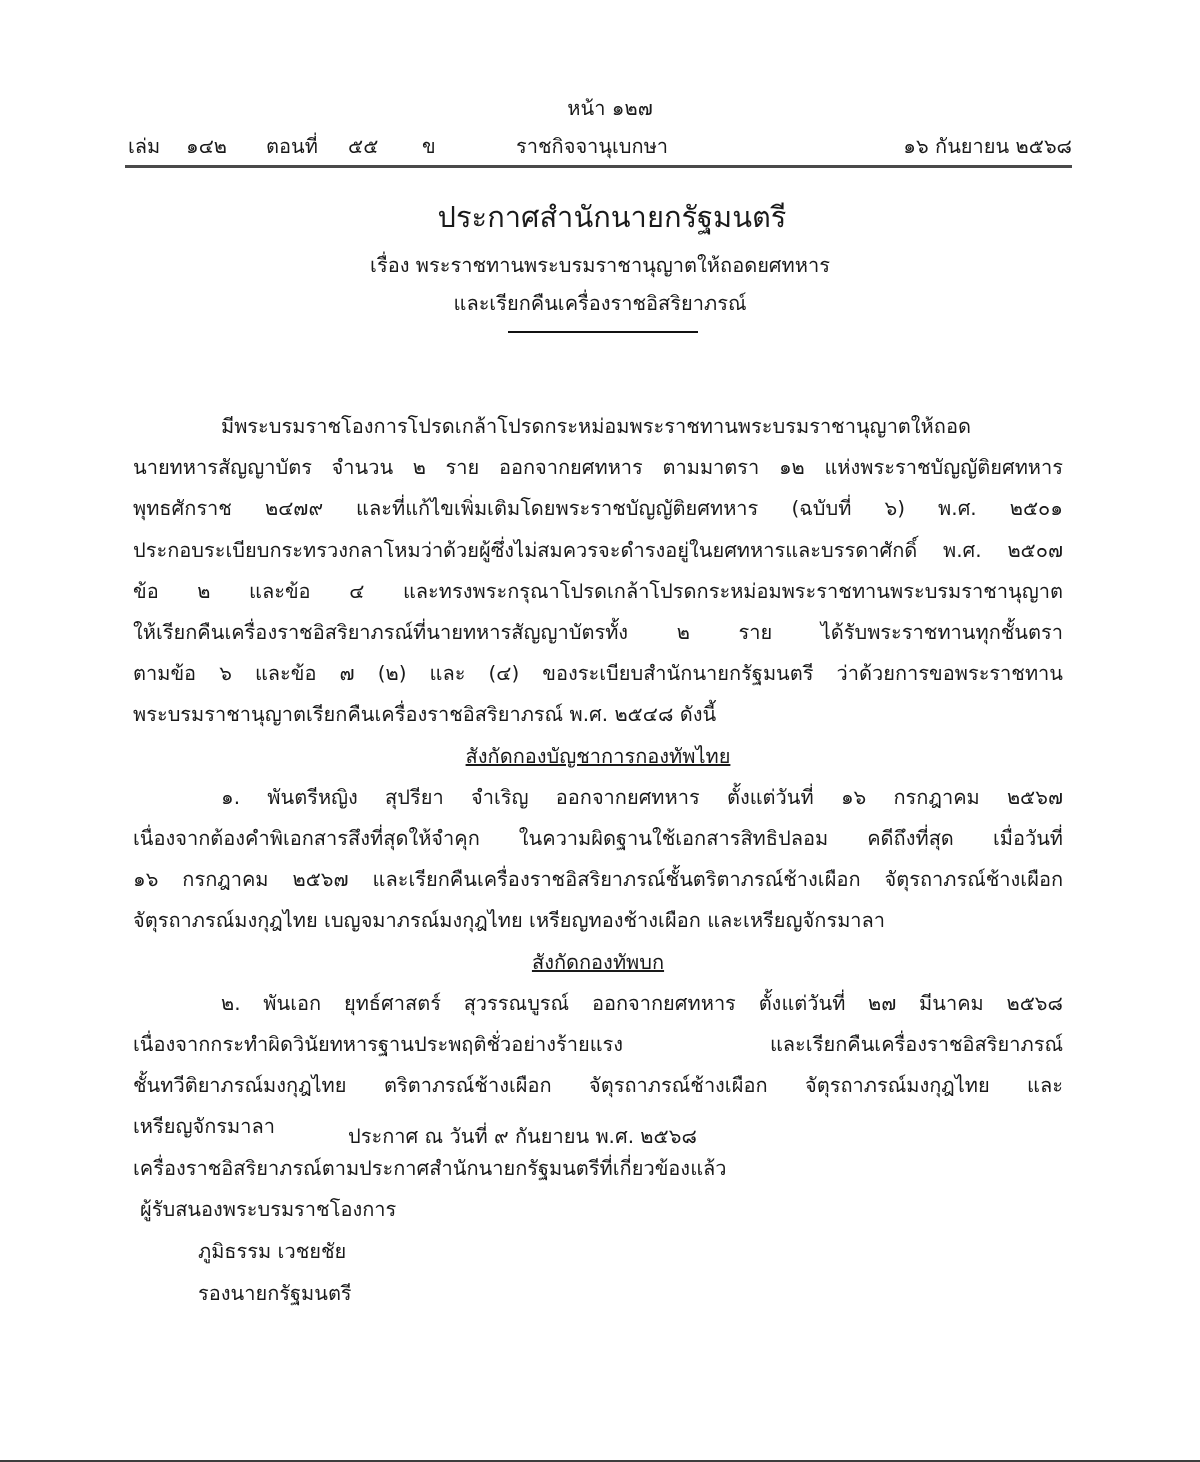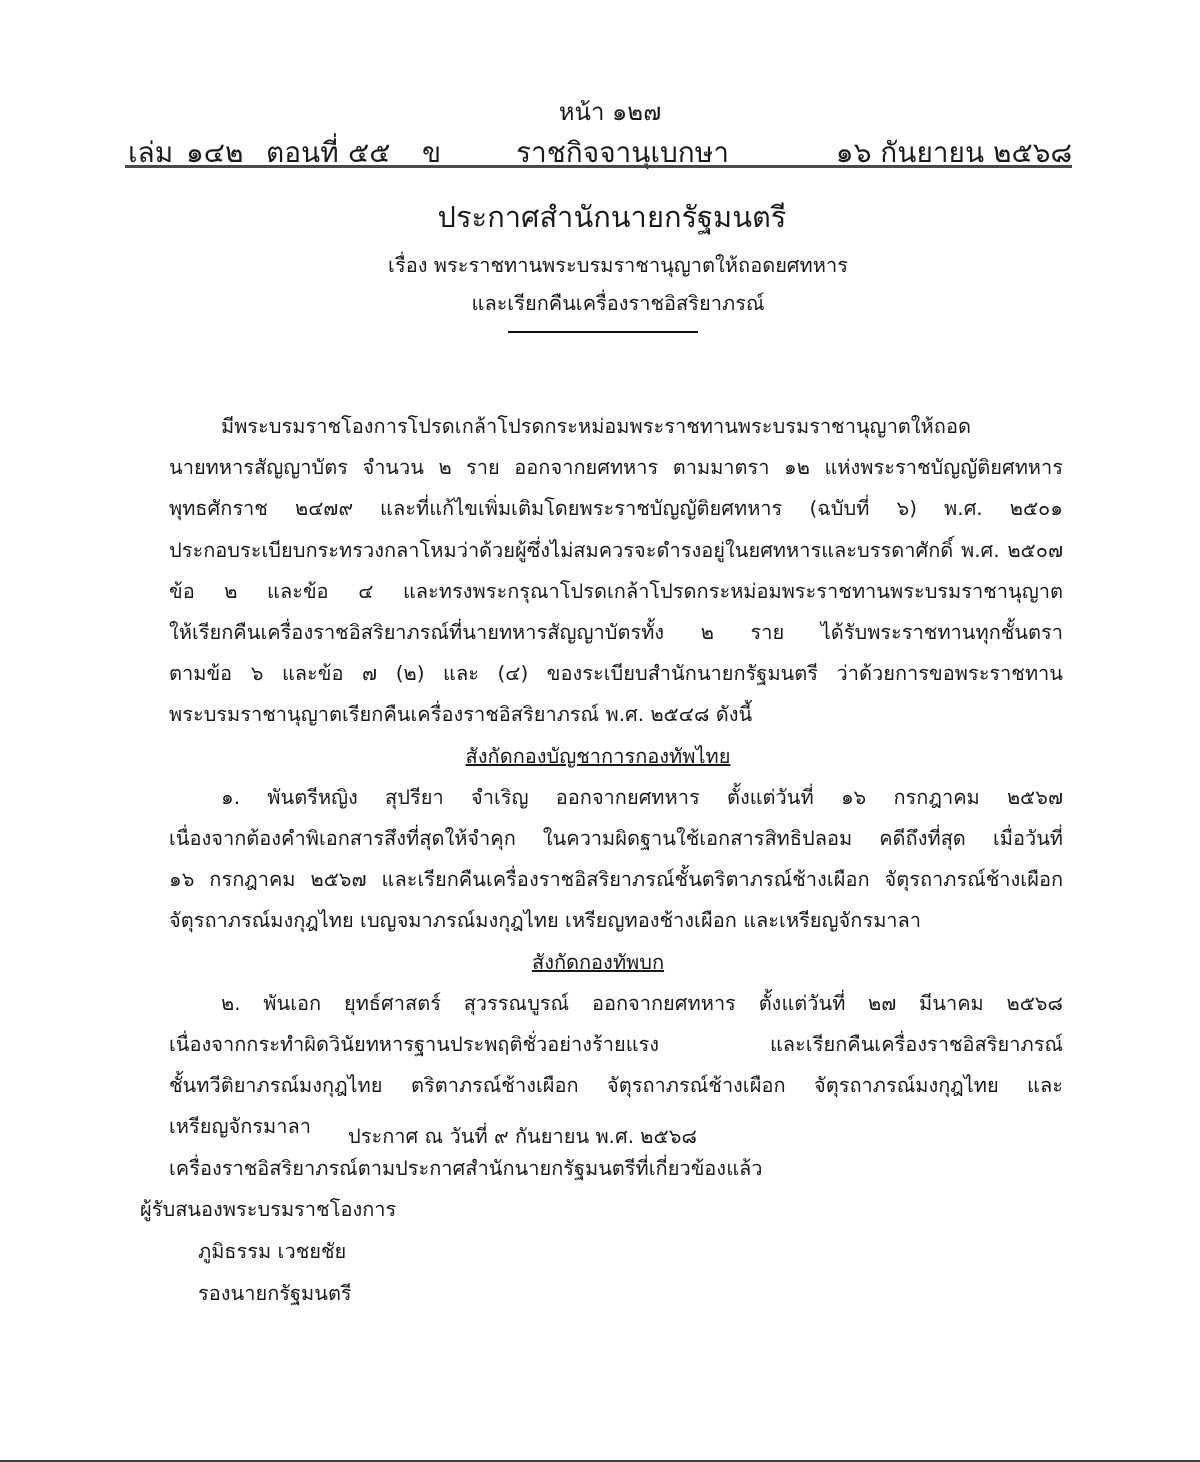--- a/index.html
+++ b/index.html
@@ -14,30 +14,30 @@
     .page {
       position: absolute;
       left: 0; top: 0;
       width: 1200px; height: 1462px;
     }
     .page-number {
       position: absolute;
       top: 92px;
       left: 0; width: 1200px;
       text-align: center;
-      font-size: 24px;
+      font-size: 20px;
       padding-left: 20px;
       box-sizing: border-box;
     }
     .header-line {
       position: absolute;
       top: 130px;
       left: 128px;
       width: 944px;
-      font-size: 28px;
+      font-size: 20px;
       height: 30px;
     }
     .header-line span { position: absolute; top: 0; white-space: nowrap; }
     .h-vol-label { left: 0; }
     .h-vol-num { left: 58px; }
     .h-sec-label { left: 138px; }
     .h-sec-num { left: 220px; }
     .h-sec-part { left: 294px; }
     .h-gazette { left: 388px; }
     .h-date { right: 0; }
@@ -79,21 +79,20 @@
       width: 930px;
       font-size: 20px;
       line-height: 41.2px;
       margin-top: 44px;
     }
     .line {
       display: block;
       white-space: nowrap;
       text-align-last: justify;
       text-align: justify;
-      padding-left: 36px;
     }
     .line.last { text-align-last: left; }
     .indent { padding-left: 88px; }
     .center-heading {
       display: block;
       text-align: center;
       text-decoration: underline;
       white-space: nowrap;
     }
     .sig-date {

